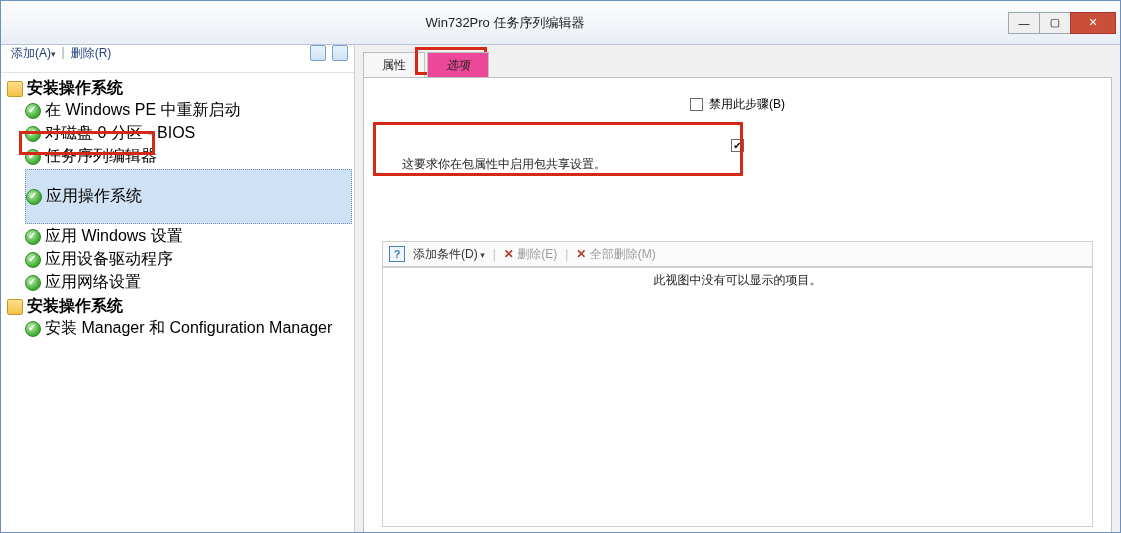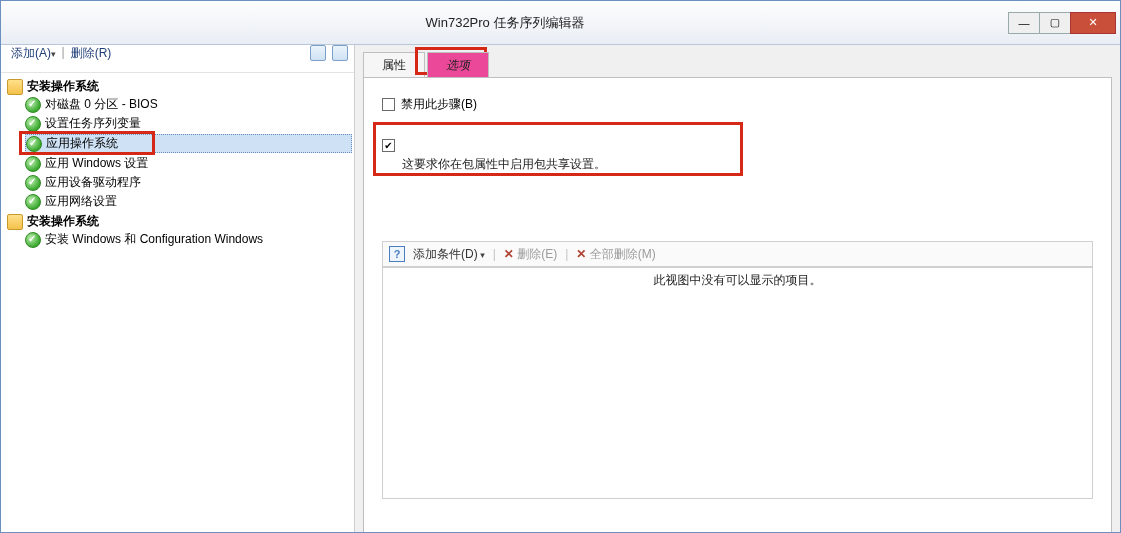--- a/index.html
+++ b/index.html
@@ -54,39 +54,39 @@
     border: 1px solid #7ba0c9; border-radius: 2px;
     background: linear-gradient(#eaf3fb,#cfe2f4);
   }
 
   .tree { flex: 1; overflow: hidden; padding: 4px 2px; }
   .tree ul { list-style: none; margin: 0; padding: 0 0 0 18px; }
   .tree > ul { padding-left: 4px; }
   .tree li { padding: 1px 0; white-space: nowrap; }
   .row { display: flex; align-items: center; gap: 4px; }
   .row.selected {
-    background: #cfe1f4; border: 1px dotted #6a8dbb; padding: 0 0;
+    background: #cfe1f4; border: 1px dotted #6a8dbb; padding: 16px 0;
   }
 
   .ico { width: 16px; height: 16px; display: inline-block; flex: 0 0 16px; }
   .ico-folder {
     background: linear-gradient(#ffe08a,#f4c24b);
     border: 1px solid #c79a2b; border-radius: 2px;
   }
   .ico-step {
     border-radius: 50%;
     background: radial-gradient(circle at 35% 35%, #bdf0b1, #3aa82e 70%);
     border: 1px solid #2d8a21;
     position: relative;
   }
   .ico-step::after {
     content: "✓"; color: #fff; font-size: 10px; font-weight: bold;
     position: absolute; left: 2px; top: 0;
   }
-  .tree-label { font-size: 12px; color: #000; }
+  .tree-label { font-size: 16px; color: #000; }
 
   
   .hl-red {
     position: absolute; border: 3px solid #d62817; pointer-events: none;
   }
 
   
   .right {
     flex: 1; height: 100%; background: #f0f0f0;
     padding: 6px 8px 8px 8px; position: relative;
@@ -99,21 +99,21 @@
     font-size: 12px; color: #222;
   }
   .tab.active { background: #ec4899; position: relative; z-index: 2; font-style: italic; }
 
   .pane {
     border: 1px solid #bfbfbf; background: #fff;
     height: calc(100% - 26px); padding: 14px 18px;
     position: relative; z-index: 1;
   }
 
-  .chk-row { display: flex; align-items: center; gap: 6px; margin: 4px 0; }
+  .chk-row { display: flex; align-items: center; gap: 6px; margin: 4px 0; justify-content: center; }
   .chk-box {
     width: 13px; height: 13px; border: 1px solid #6a6a6a; background: #fff;
     display: flex; align-items: center; justify-content: center;
     font-size: 10px; line-height: 1;
   }
   .chk-box.checked::after { content: "✔"; color: #000; }
   .indent-note { margin-left: 20px; color: #222; }
 
   .cond-bar {
     margin-top: 18px; height: 26px;
@@ -125,21 +125,21 @@
     width: 16px; height: 16px; border: 1px solid #4a7fbf; color: #4a7fbf;
     display: flex; align-items: center; justify-content: center; font-weight: bold;
     font-size: 11px; background: #eef5fc;
   }
   .cond-bar .disabled { color: #9c9c9c; }
   .cond-bar .x { color: #b04030; font-weight: bold; }
   .cond-bar .sep { color: #c4c4c4; }
 
   .cond-list {
     border: 1px solid #cfcfcf; background: #fff;
-    height: 232px; margin-top: 0;
+    height: 260px; margin-top: 0;
     display: flex; align-items: flex-start; justify-content: center;
     padding-top: 4px; color: #222;
   }
 
   
   .rel { position: relative; }
 </style>
 </head>
 <body>
 
@@ -169,27 +169,33 @@
       <ul>
         <li>
           <div class="row">
             <span class="ico ico-folder"></span>
             <span class="tree-label" style="font-weight:bold">安装操作系统</span>
           </div>
           <ul>
             <li>
                 <div class="row">
                   <span class="ico ico-step"></span>
+                  <span class="tree-label">在 Windows PE 中重新启动</span>
+                </div>
+              </li>
+            <li>
+                <div class="row">
+                  <span class="ico ico-step"></span>
                   <span class="tree-label">对磁盘 0 分区 - BIOS</span>
                 </div>
               </li>
             <li>
                 <div class="row">
                   <span class="ico ico-step"></span>
-                  <span class="tree-label">设置任务序列变量</span>
+                  <span class="tree-label">任务序列编辑器</span>
                 </div>
               </li>
             <li>
                 <div class="row selected">
                   <span class="ico ico-step"></span>
                   <span class="tree-label">应用操作系统</span>
                 </div>
               </li>
             <li>
                 <div class="row">
@@ -213,21 +219,21 @@
         </li>
         <li>
           <div class="row">
             <span class="ico ico-folder"></span>
             <span class="tree-label" style="font-weight:bold">安装操作系统</span>
           </div>
           <ul>
             <li>
                 <div class="row">
                   <span class="ico ico-step"></span>
-                  <span class="tree-label">安装 Windows 和 Configuration Windows</span>
+                  <span class="tree-label">安装 Manager 和 Configuration Manager</span>
                 </div>
               </li>
           </ul>
         </li>
       </ul>
 
       <div class="hl-red" style="left:18px; top:58px; width:136px; height:24px;"></div>
     </div>
   </div>
 

